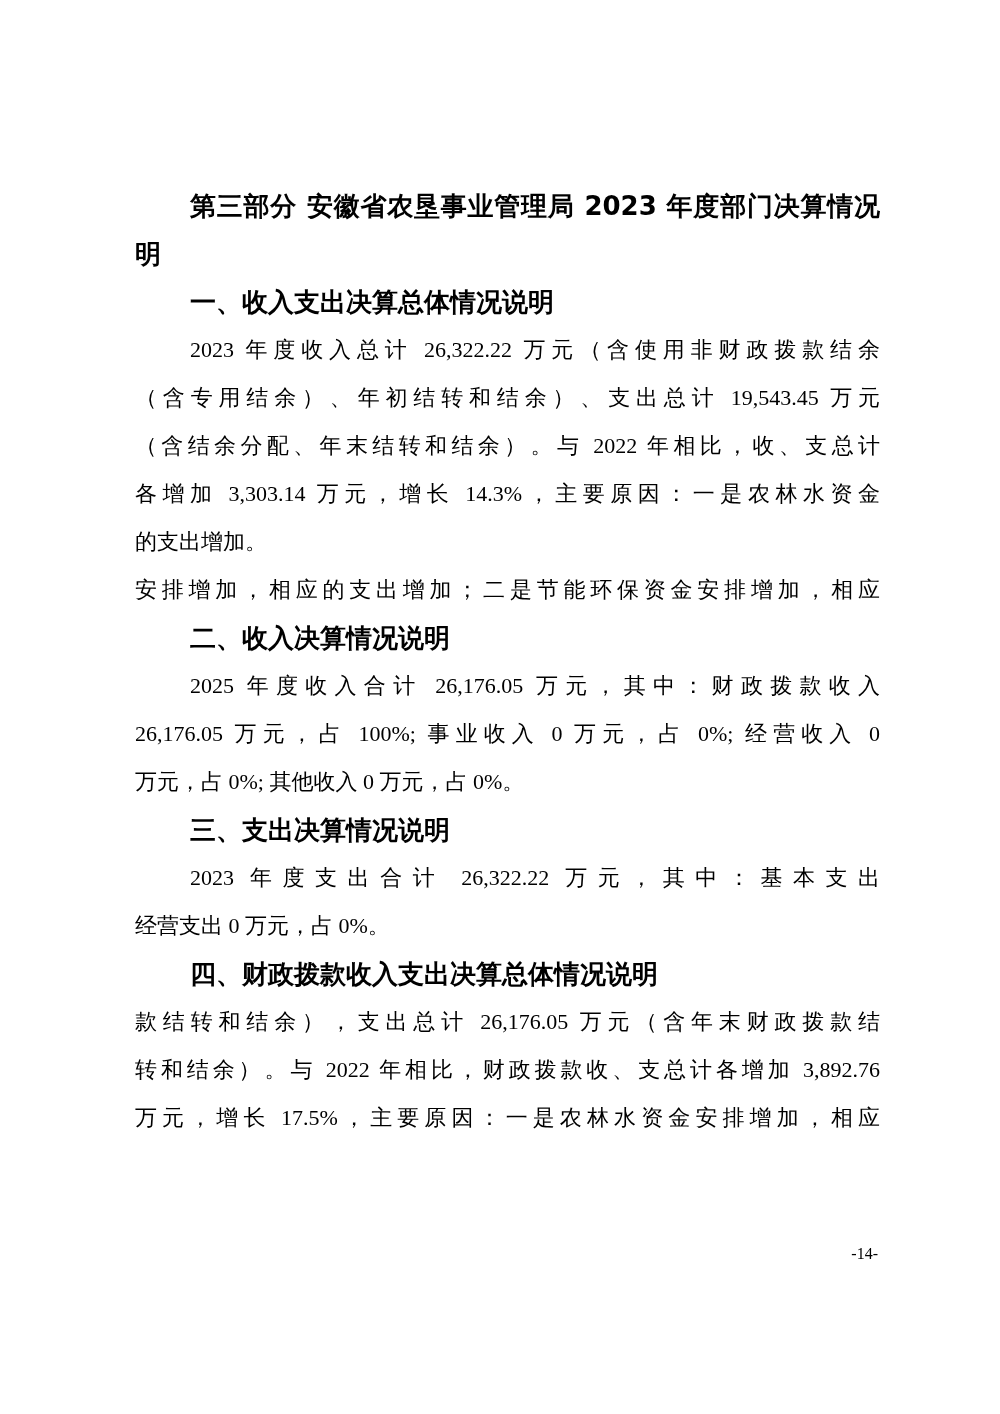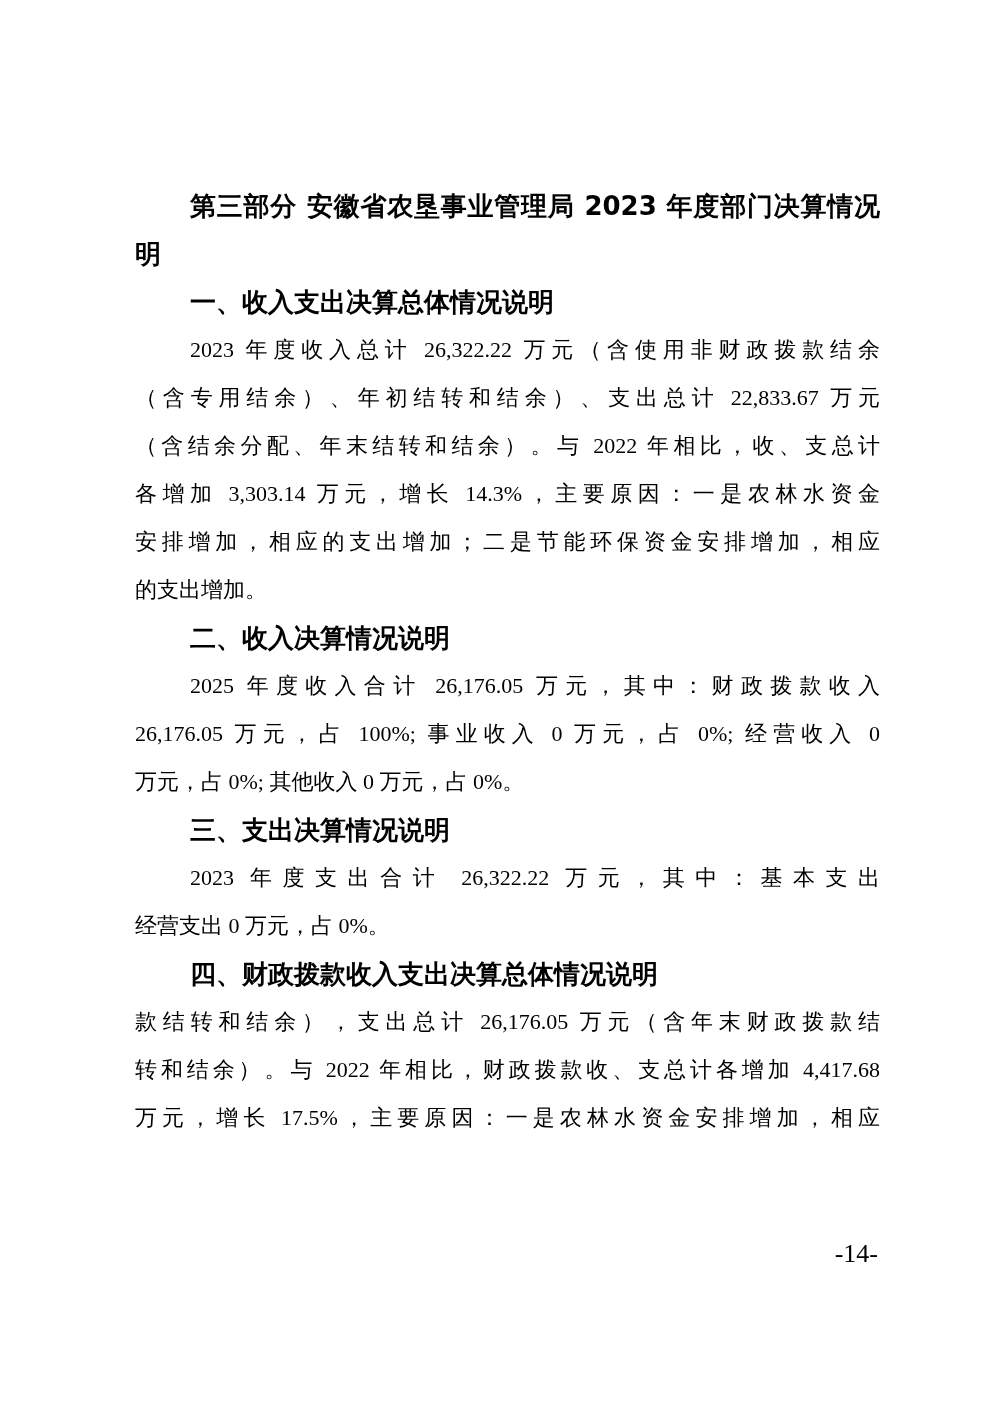--- a/index.html
+++ b/index.html
@@ -48,45 +48,45 @@
   .heading {
     text-align: right;
     text-align-last: left;
     text-indent: 55px;
   }
   .page-number {
     position: absolute;
     top: 1240px;
     right: 122px;
     font-family: "Liberation Serif", "DejaVu Serif", serif;
-    font-size: 26px;
+    font-size: 16px;
     line-height: 28px;
     color: #000000;
   }
 </style>
 </head>
 <body>
 
 <div class="page">
   <div class="content">
 
     <div>
       <div class="line title-line indent">第三部分 安徽省农垦事业管理局 2023 年度部门决算情况说</div>
       <div class="line title-line last">明</div>
     </div>
 
     <div>
       <div class="line heading">一、收入支出决算总体情况说明</div>
       <div>
         <div class="line indent">2023 年度收入总计 26,322.22 万元（含使用非财政拨款结余</div>
-        <div class="line">（含专用结余）、年初结转和结余）、支出总计 22,833.67 万元</div>
+        <div class="line">（含专用结余）、年初结转和结余）、支出总计 19,543.45 万元</div>
         <div class="line">（含结余分配、年末结转和结余）。与 2022 年相比，收、支总计</div>
         <div class="line">各增加 3,303.14 万元，增长 14.3%，主要原因：一是农林水资金</div>
+        <div class="line last">的支出增加。</div>
         <div class="line">安排增加，相应的支出增加；二是节能环保资金安排增加，相应</div>
-        <div class="line last">的支出增加。</div>
       </div>
     </div>
 
     <div>
       <div class="line heading">二、收入决算情况说明</div>
       <div>
         <div class="line indent">2025 年度收入合计 26,176.05 万元，其中：财政拨款收入</div>
         <div class="line">26,176.05 万元，占 100%; 事业收入 0 万元，占 0%; 经营收入 0</div>
         <div class="line last">万元，占 0%; 其他收入 0 万元，占 0%。</div>
       </div>
@@ -97,21 +97,21 @@
       <div>
         <div class="line indent">2023 年度支出合计 26,322.22 万元，其中：基本支出</div>
         <div class="line last">经营支出 0 万元，占 0%。</div>
       </div>
     </div>
 
     <div>
       <div class="line heading">四、财政拨款收入支出决算总体情况说明</div>
       <div>
         <div class="line">款结转和结余），支出总计 26,176.05 万元（含年末财政拨款结</div>
-        <div class="line">转和结余）。与 2022 年相比，财政拨款收、支总计各增加 4,417.68</div>
+        <div class="line">转和结余）。与 2022 年相比，财政拨款收、支总计各增加 3,892.76</div>
         <div class="line">万元，增长 17.5%，主要原因：一是农林水资金安排增加，相应</div>
       </div>
     </div>
 
   </div>
 
   <div class="page-number">-14-</div>
 </div>
 
 </body></html>

